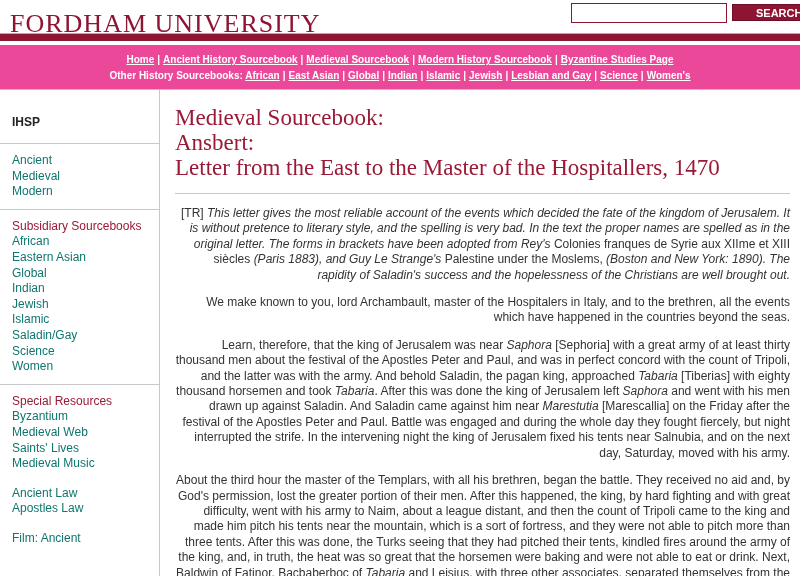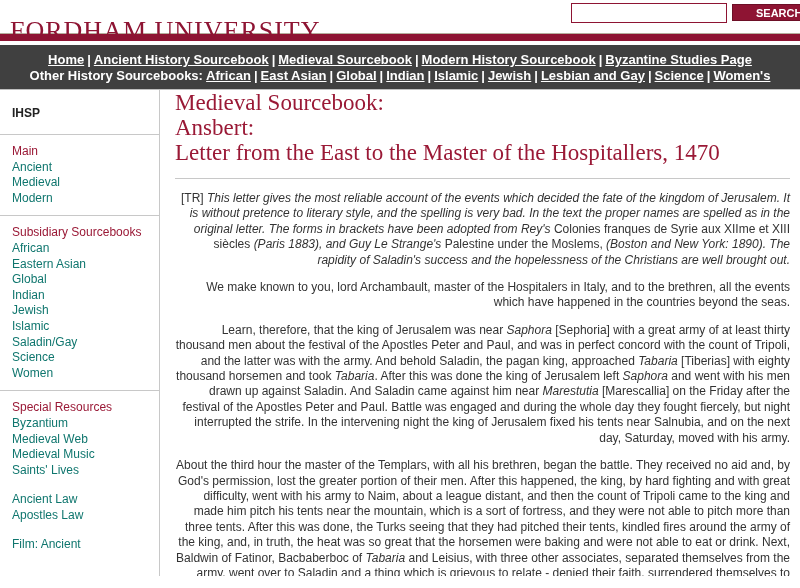--- a/index.html
+++ b/index.html
@@ -1,57 +1,57 @@
 <!DOCTYPE html>
 <html><head>
 <meta charset="utf-8">
 <style>
   * { margin:0; padding:0; box-sizing:border-box; }
   html,body { width:800px; height:588px; overflow:hidden; background:#fff;
               font-family:"Liberation Sans", sans-serif; }
 
   
   .hdr { position:relative; height:33px; background:#fff; }
-  .logo { position:absolute; left:10px; top:16px;
+  .logo { position:absolute; left:10px; top:9px;
           font-family:"Liberation Serif", serif; font-size:26px; letter-spacing:1px;
           color:#8e1433; white-space:nowrap; cursor:pointer; }
   .search-box { position:absolute; left:571px; top:3px; width:156px; height:20px;
                 border:1px solid #8e1433; background:#fff; font-size:12px; padding:0 4px; }
   .search-btn { position:absolute; left:732px; top:4px; height:17px;
                 background:#8e1433; color:#fff; border:1px solid #6d0f27;
                 font-family:"Liberation Sans", sans-serif; font-size:11px; font-weight:bold;
                 padding:0 23px; line-height:14px; cursor:pointer; }
 
   .tan-line   { height:1px; background:#b5ae9d; }
   .maroon-bar { height:7px; background:#8e1433; }
   .white-gap  { height:4px; background:#fff; }
 
   
-  .nav { height:44px; background:#404040; color:#fff; text-align:center;
-         font-size:13px; font-weight:bold; padding-top:7px; line-height:16px; }
+  .nav { height:44px; background:#ec4899; color:#fff; text-align:center;
+         font-size:10px; font-weight:bold; padding-top:7px; line-height:16px; }
   .nav a { color:#fff; text-decoration:underline; cursor:pointer; }
   .nav .sep { text-decoration:none; padding:0 3px; }
   .nav .plain { text-decoration:none; }
 
   
   .content { display:flex; height:487px; border-top:1px solid #bfbfbf; overflow:hidden; }
 
   .sidebar { width:160px; min-width:160px; border-right:1px solid #c8c8c8;
              font-size:12px; color:#333; }
-  .sb-title { padding:16px 0 14px 12px; font-weight:bold; color:#222;
+  .sb-title { padding:25px 0 14px 12px; font-weight:bold; color:#222;
               border-bottom:1px solid #c8c8c8; }
   .sb-sec { padding:9px 0 9px 12px; border-bottom:1px solid #c8c8c8; }
   .sb-sec.last { border-bottom:none; }
   .sb-head { display:block; color:#9a1936; line-height:15.6px; text-decoration:none; cursor:pointer; }
   .sb-item { display:block; color:#0f766e; line-height:15.6px; text-decoration:none; cursor:pointer; }
   .sb-gap { height:14px; }
 
   .main { flex:1; padding:0 10px 0 15px; overflow:hidden; }
   .doc-title { font-family:"Liberation Serif", serif; font-weight:normal;
-               font-size:23px; line-height:25px; color:#9a1936; }
+               font-size:23px; line-height:25px; color:#9a1936; margin-top:15px; }
   .rule { border:none; border-top:1px solid #c8c8c8; margin-top:13px; }
   .para { font-size:12px; line-height:15.4px; color:#333; margin-top:12px;text-align:right; }
   .para em { font-style:italic; }
 </style>
 </head>
 <body>
 
 <div>
 
   <div class="hdr">
@@ -73,21 +73,20 @@
       <a>African</a><span class="sep">|</span><a>East Asian</a><span class="sep">|</span><a>Global</a><span class="sep">|</span><a>Indian</a><span class="sep">|</span><a>Islamic</a><span class="sep">|</span><a>Jewish</a><span class="sep">|</span><a>Lesbian and Gay</a><span class="sep">|</span><a>Science</a><span class="sep">|</span><a>Women's</a>
     </div>
   </div>
 
   <div class="content">
 
     <div class="sidebar">
       <div class="sb-title">IHSP</div>
 
       <div class="sb-sec">
-        <a class="sb-head">Main</a>
         <a class="sb-item">Ancient</a>
         <a class="sb-item">Medieval</a>
         <a class="sb-item">Modern</a>
       </div>
 
       <div class="sb-sec">
         <a class="sb-head">Subsidiary Sourcebooks</a>
         <a class="sb-item">African</a>
         <a class="sb-item">Eastern Asian</a>
         <a class="sb-item">Global</a>
@@ -96,22 +95,22 @@
         <a class="sb-item">Islamic</a>
         <a class="sb-item">Saladin/Gay</a>
         <a class="sb-item">Science</a>
         <a class="sb-item">Women</a>
       </div>
 
       <div class="sb-sec last">
         <a class="sb-head">Special Resources</a>
         <a class="sb-item">Byzantium</a>
         <a class="sb-item">Medieval Web</a>
+        <a class="sb-item">Saints' Lives</a>
         <a class="sb-item">Medieval Music</a>
-        <a class="sb-item">Saints' Lives</a>
         <div class="sb-gap"></div>
         <a class="sb-item">Ancient Law</a>
         <a class="sb-item">Apostles Law</a>
         <div class="sb-gap"></div>
         <a class="sb-item">Film: Ancient</a>
       </div>
     </div>
 
     <div class="main">
       <h1 class="doc-title">

